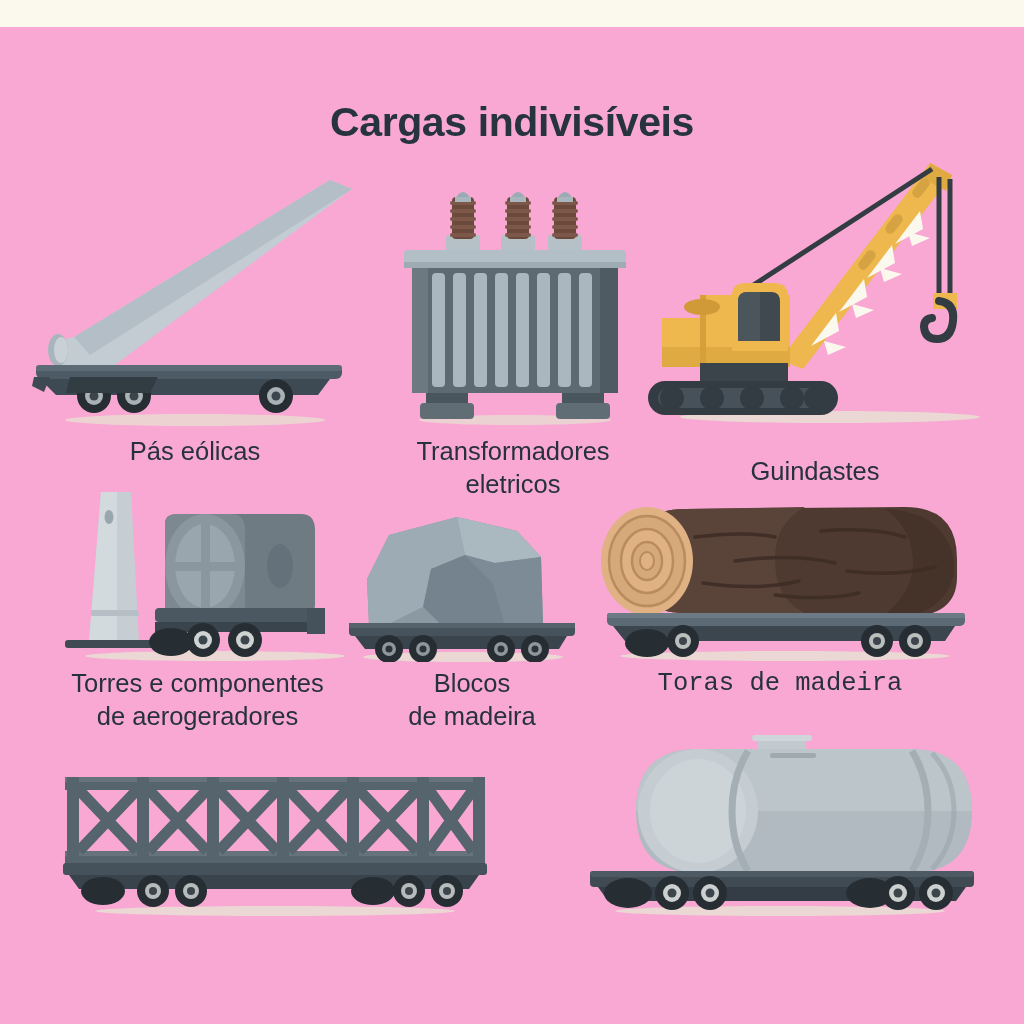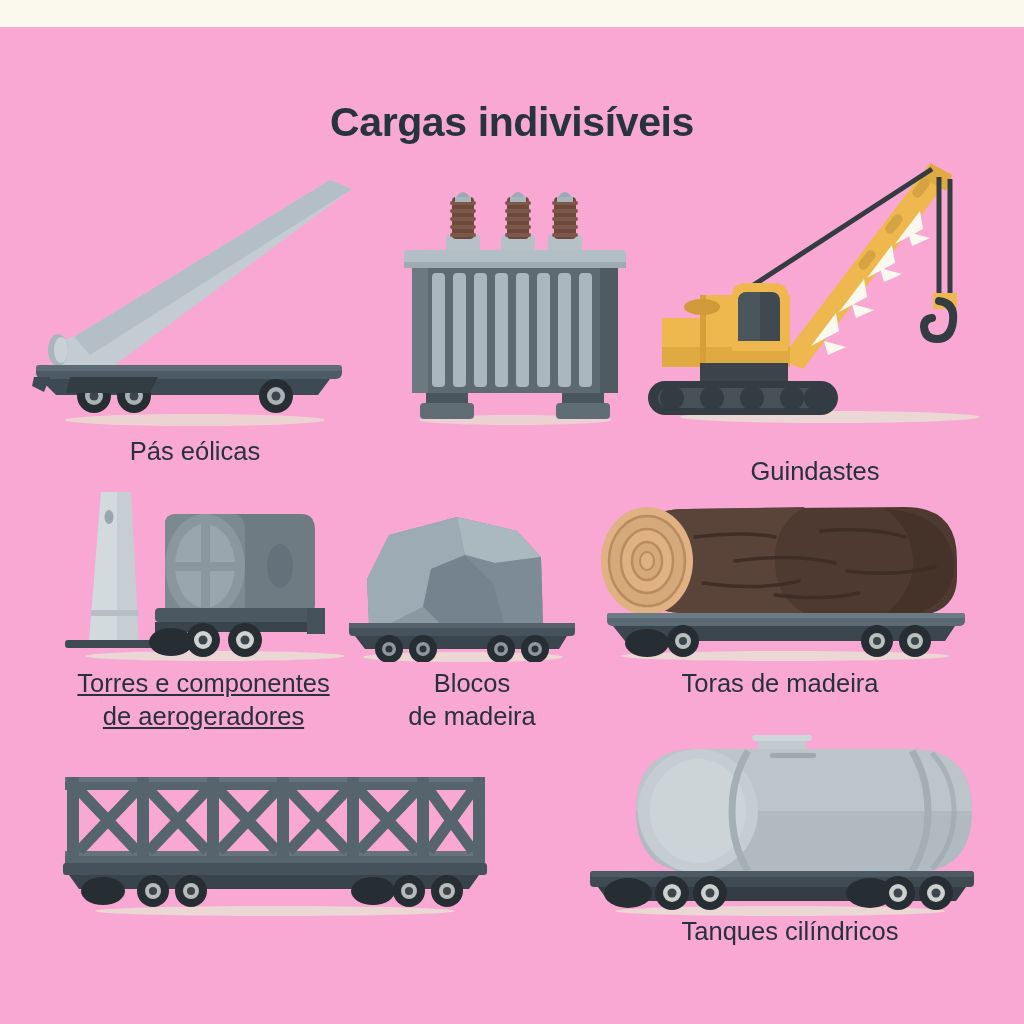--- a/index.html
+++ b/index.html
@@ -37,25 +37,25 @@
   }
   
   #cell-blade   { left: 30px;  top: 150px; width: 330px; height: 250px; }
   #cap-blade    { left: 30px;  top: 408px; width: 330px; }
   #cell-transf  { left: 390px; top: 150px; width: 250px; height: 250px; }
   #cap-transf   { left: 373px; top: 408px; width: 280px; }
   #cell-crane   { left: 640px; top: 128px; width: 350px; height: 272px; }
   #cap-crane    { left: 650px; top: 428px; width: 330px; }
   
   #cell-tower   { left: 55px;  top: 455px; width: 300px; height: 180px; }
-  #cap-tower    { left: 31px;  top: 640px; width: 345px; text-decoration: underline; }
+  #cap-tower    { left: 25px;  top: 640px; width: 345px; }
   #cell-rock    { left: 345px; top: 480px; width: 235px; height: 155px; }
   #cap-rock     { left: 382px; top: 640px; width: 180px; }
   #cell-log     { left: 585px; top: 468px; width: 400px; height: 167px; }
-  #cap-log      { left: 610px; top: 640px; width: 340px; }
+  #cap-log      { left: 610px; top: 640px; width: 340px; font-family: Liberation Mono, monospace; }
   
   #cell-truss   { left: 55px;  top: 740px; width: 440px; height: 150px; }
   #cap-truss    { left: 60px;  top: 888px; width: 430px; }
   #cell-tank    { left: 580px; top: 700px; width: 405px; height: 190px; }
   #cap-tank     { left: 590px; top: 888px; width: 400px; }
 </style>
 </head>
 <body>
 
 <div id="poster">
@@ -159,20 +159,22 @@
         <rect x="189" y="96" width="13" height="114" rx="4"></rect>
       </g>
       <rect x="210" y="91" width="18" height="125" fill="#4f5b63"></rect>
 
       <rect x="36" y="216" width="42" height="12" fill="#4a565e"></rect>
       <rect x="172" y="216" width="42" height="12" fill="#4a565e"></rect>
       <rect x="30" y="226" width="54" height="16" rx="4" fill="#606d75"></rect>
       <rect x="166" y="226" width="54" height="16" rx="4" fill="#606d75"></rect>
     </svg>
   </div>
+  <div class="caption" id="cap-transf">Transformadores
+eletricos</div>
 
   <div class="cell" id="cell-crane">
     <svg class="art" width="350" height="272" viewBox="0 0 350 272">
       <ellipse cx="190" cy="262" rx="150" ry="6" fill="#e7e2d2" opacity="0.8"></ellipse>
 
       <g>
         <path d="M140 205 L290 8 L312 20 L163 214 Z" fill="#eeb84f"></path>
         <path d="M290 8 L312 20 L306 36 L284 24 Z" fill="#e0aa43"></path>
         <g fill="#fbf8ee">
           <path d="M171 191 L196 158 L199 176 Z"></path>
@@ -440,15 +442,14 @@
           <circle cx="356" cy="166" r="9"></circle>
         </g>
       <g fill="#3b454b">
           <circle cx="92" cy="166" r="4.5"></circle>
           <circle cx="130" cy="166" r="4.5"></circle>
           <circle cx="318" cy="166" r="4.5"></circle>
           <circle cx="356" cy="166" r="4.5"></circle>
         </g>
     </svg>
   </div>
-  <div class="caption" id="cap-tank">Tanques cilíndricos</div>
 
 </div>
 
 </body></html>

